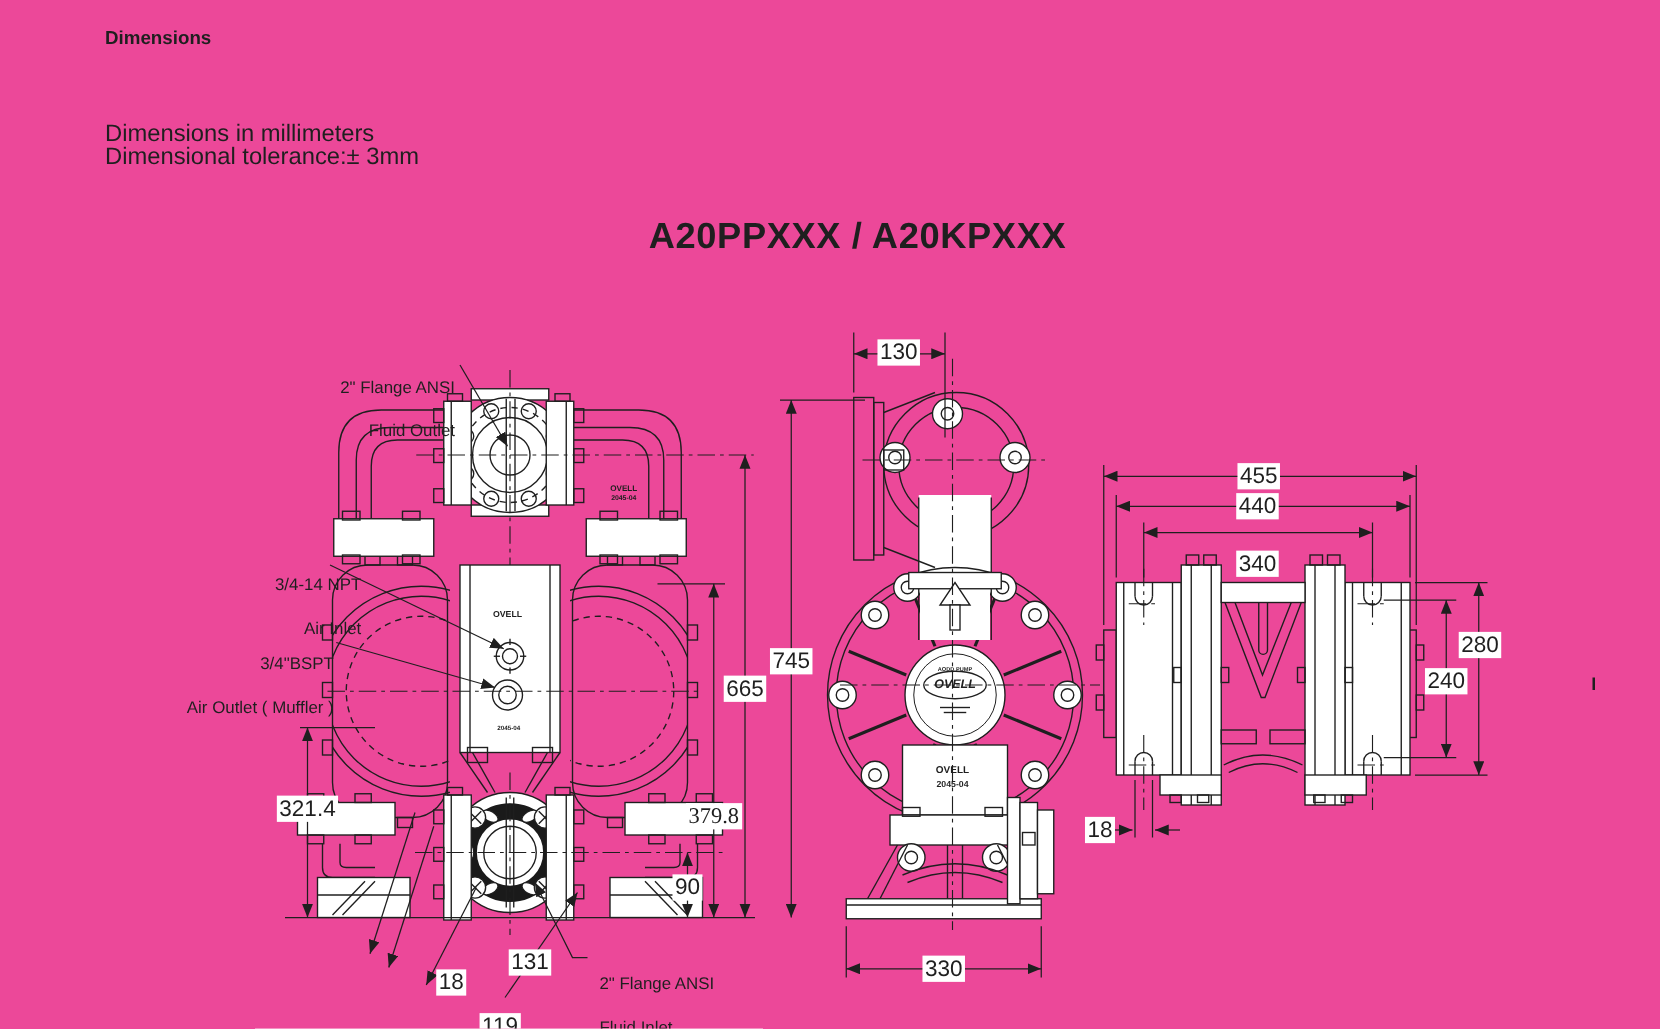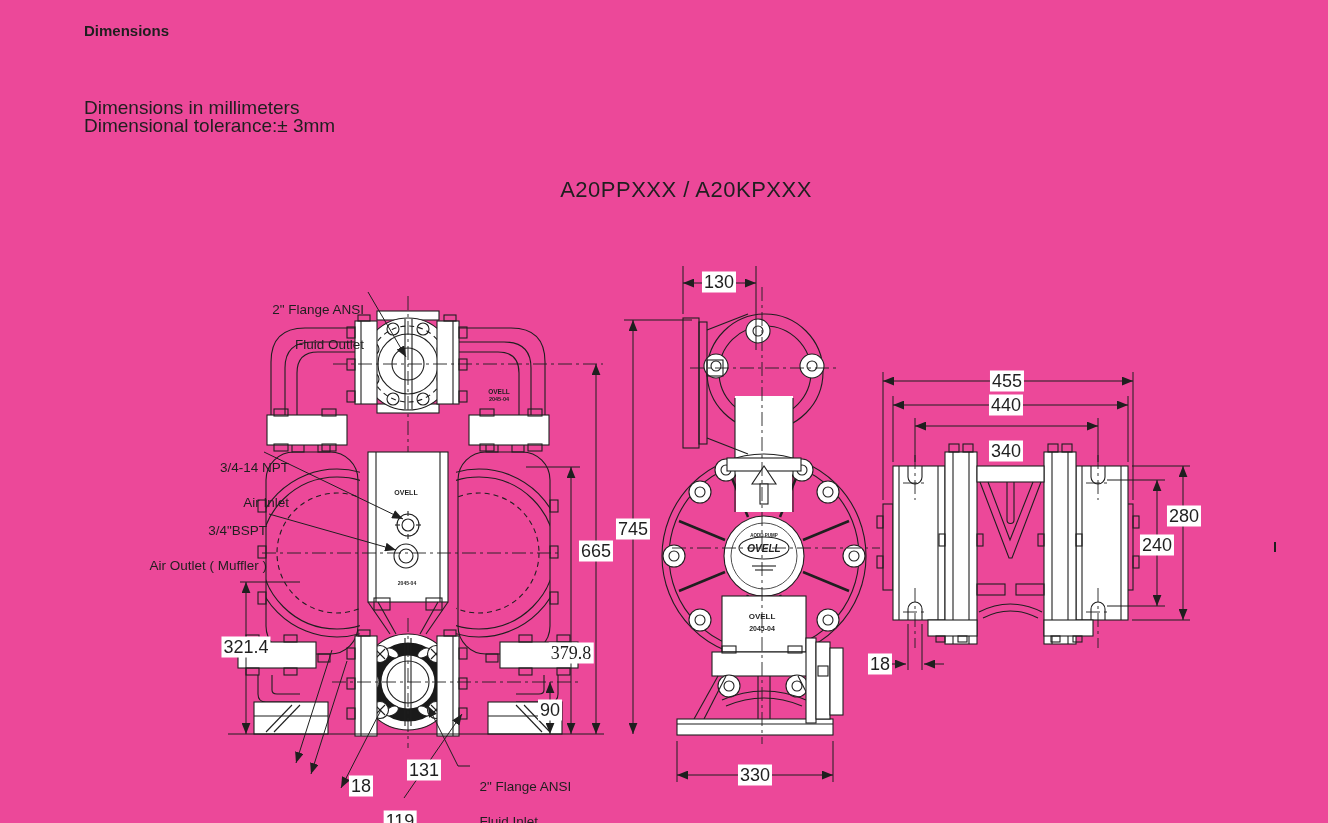--- a/index.html
+++ b/index.html
@@ -2,21 +2,21 @@
 <html><head>
 <meta charset="utf-8">
 <style>
   html,body{margin:0;padding:0;background:#fff;}
   .canvas{position:relative;width:1328px;height:823px;background:#ec4899;overflow:hidden;
           font-family:"Liberation Sans","DejaVu Sans",sans-serif;color:#1f1f1f;}
   svg.art{position:absolute;left:0;top:0;}
   .lbl{position:absolute;white-space:pre;color:#1f1f1f;}
   .hdr{font-size:15px;font-weight:bold;}
   .note{font-size:19px;margin-top:26px;}
-  .model{font-size:22px;font-weight:normal;letter-spacing:.5px;transform:translate(-50%,-50%);}
+  .model{font-size:29px;font-weight:bold;letter-spacing:.5px;transform:translate(-50%,-50%);}
   .callout{font-size:13.5px;line-height:17.5px;}
   .callout.r{text-align:right;transform:translate(-100%,0);}
   .dim{font-size:18px;background:#fff;padding:0 2px;transform:translate(-50%,-50%);}
   .tiny{font-weight:bold;transform:translate(-50%,-50%);letter-spacing:0;}
   .t65{font-size:6.5px;} .t55{font-size:5.5px;} .t7{font-size:7px;} .t5{font-size:5px;}
   .t10{font-size:10px;font-style:italic;} .t45{font-size:4.5px;} .t8{font-size:8px;}
 </style>
 </head>
 <body>
 

